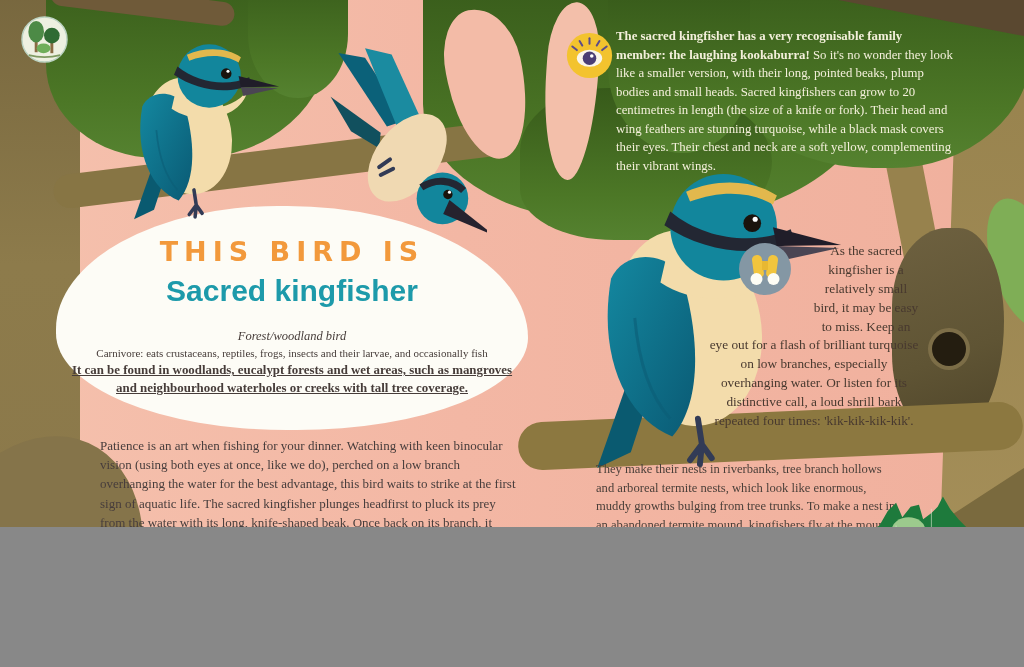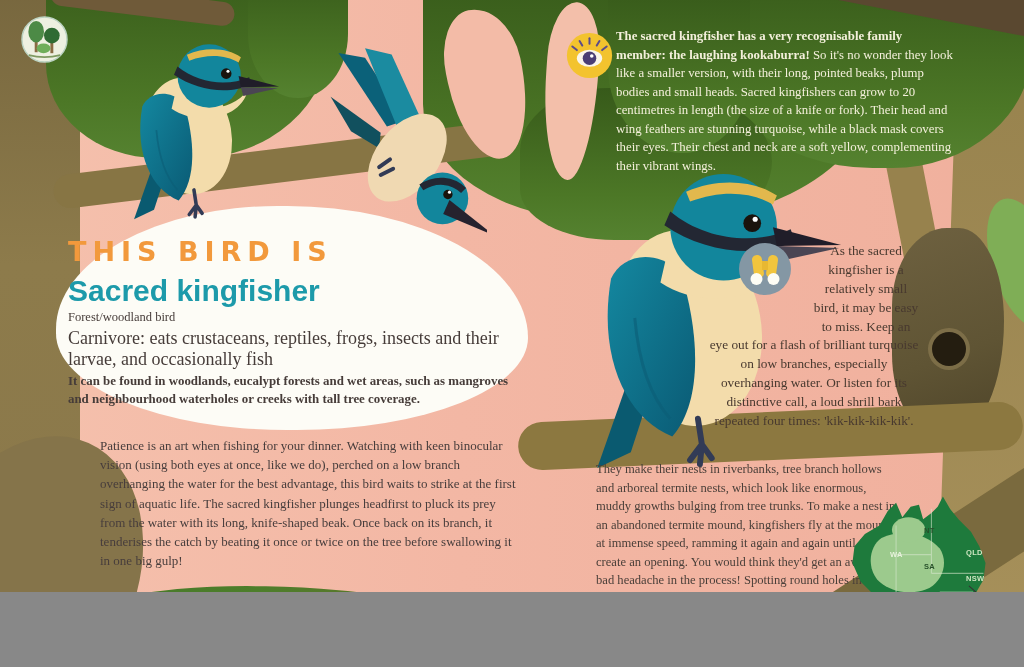--- a/index.html
+++ b/index.html
@@ -1,16 +1,16 @@
 <!DOCTYPE html>
 <html><head>
 <meta charset="utf-8">
 <style>
   html,body{margin:0;padding:0;background:#888;}
-  .spread{position:relative;width:1024px;height:592px;overflow:hidden;
+  .spread{position:relative;width:1024px;height:527px;overflow:hidden;
     background:linear-gradient(90deg,#f5c1ad 0%,#f3b7a4 45%,#f0b09d 100%);
     font-family:"Liberation Serif",serif;}
   .abs{position:absolute;}
   .tex-dark{background-image:radial-gradient(rgba(40,30,10,.22) 1.4px,transparent 2px),radial-gradient(rgba(255,245,220,.16) 2px,transparent 2.6px);background-size:19px 16px,41px 33px;}
   .tex-light{background-image:radial-gradient(rgba(255,250,235,.30) 2.2px,transparent 2.8px),radial-gradient(rgba(70,55,25,.15) 1.3px,transparent 1.9px);background-size:37px 29px,21px 17px;}
   .tex-leaf{background-image:radial-gradient(rgba(15,45,5,.25) 1.2px,transparent 1.8px);background-size:7px 6px;}
 
   
   .trunk-left{left:-28px;top:-40px;width:108px;height:760px;z-index:1;
     background:linear-gradient(180deg,#75653d,#8d7b4b 40%,#8a774a);
@@ -52,27 +52,27 @@
 
   
   .badge{z-index:5;}
   .badge-trees{left:21px;top:16px;width:47px;height:47px;}
   .badge-eye{left:566px;top:32px;width:47px;height:47px;}
   .badge-binocs{left:30px;top:0;width:54px;height:54px;position:absolute;}
 
   
   .fact-family{left:616px;top:27px;width:338px;z-index:6;color:#f4f0db;font-size:12.8px;line-height:1.45;}
   .fact-family b{font-weight:bold;}
-  .blob-content{left:68px;top:236px;width:448px;z-index:6;text-align:left;color:#463c39;}
+  .blob-content{left:68px;top:236px;width:448px;z-index:6;text-align:center;color:#463c39;}
   .headline{font-family:"DejaVu Sans",sans-serif;font-weight:bold;color:#f2993c;
     font-size:27px;letter-spacing:6px;line-height:1.2;}
   .species{font-family:"Liberation Sans",sans-serif;font-weight:bold;color:#1d9aaa;font-size:30px;margin-top:6px;}
-  .tag{font-size:12.5px;margin-top:2px;}
-  .diet{font-size:18px;margin-top:3px;}
-  .habitat-b{font-size:12.9px;font-weight:bold;margin-top:2px;line-height:1.4;}
+  .tag{font-style:italic;font-size:12.5px;margin-top:21px;}
+  .diet{font-size:11px;margin-top:3px;}
+  .habitat-b{font-size:12.9px;font-weight:bold;margin-top:2px;line-height:1.4;text-decoration:underline;}
   .left-body{left:100px;top:436px;width:416px;z-index:6;color:#473d3c;font-size:13px;line-height:1.48;}
   .left-body p{margin:0 0 7px 0;}
   .spot-tip{left:708px;top:242px;width:212px;z-index:6;color:#48392f;font-size:13.3px;line-height:1.42;text-align:center;}
   .spot-spacer{float:left;width:104px;height:88px;}
   .nesting{left:596px;top:460px;width:304px;z-index:6;color:#4a3f39;font-size:12.6px;line-height:1.47;}
   .pageno{z-index:7;font-family:"Liberation Sans",sans-serif;font-size:11px;font-weight:normal;}
   .pn-l{left:22px;top:632px;color:#1d4420;}
   .pn-r{left:986px;top:622px;color:#45391f;}
 
   

